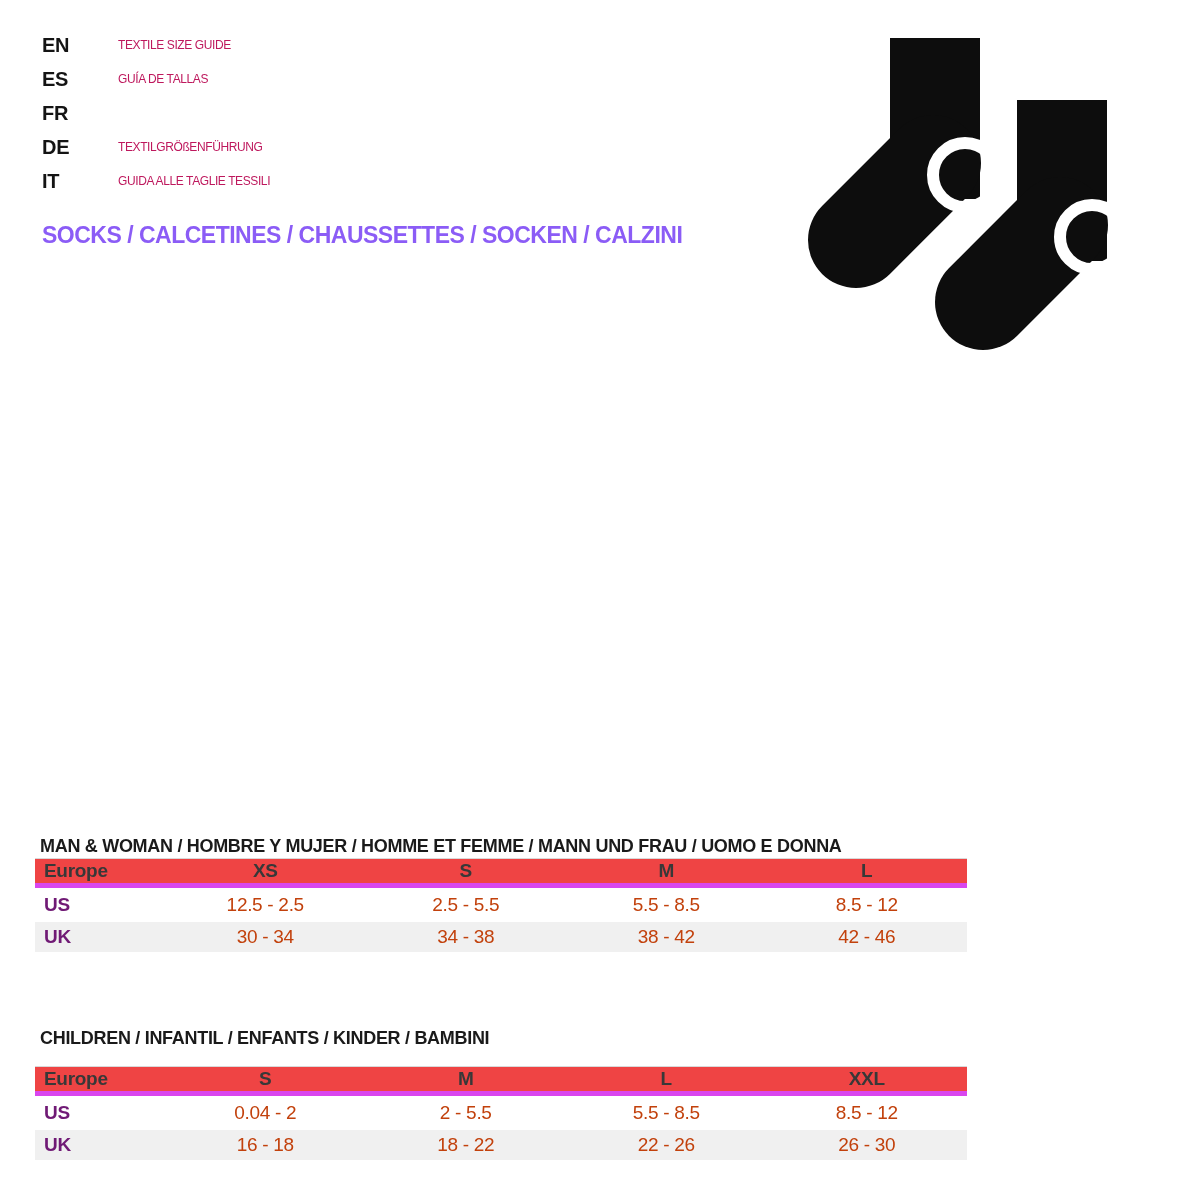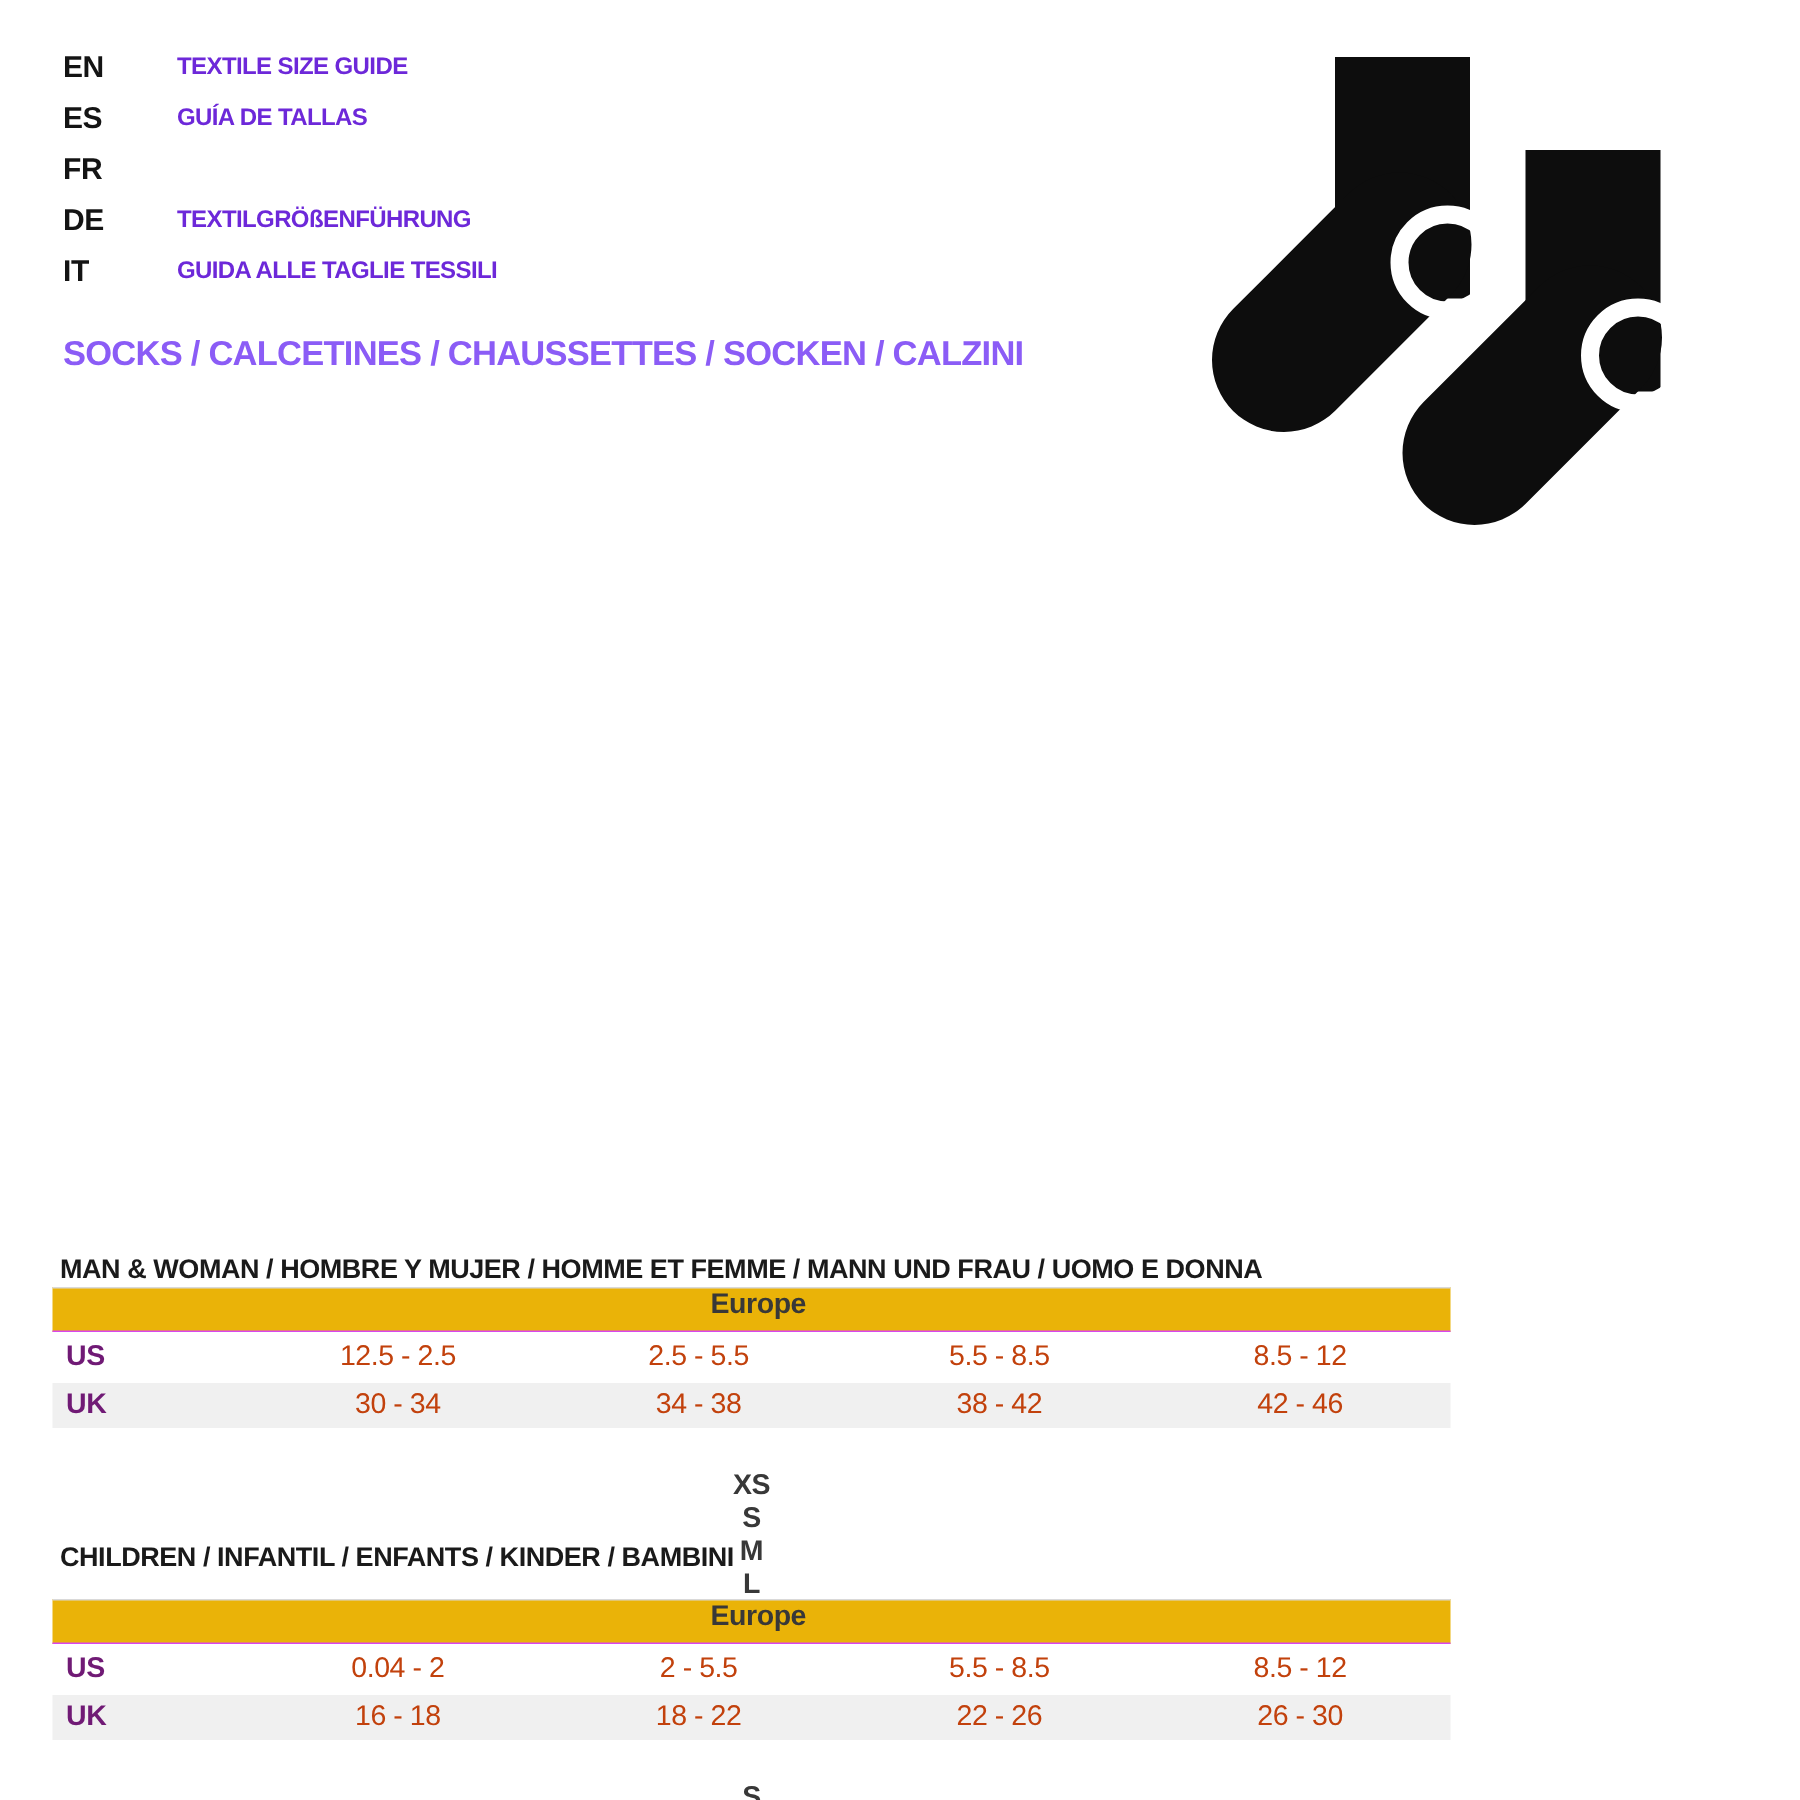--- a/index.html
+++ b/index.html
@@ -29,24 +29,24 @@
     height: 34px;
   }
   .lang-code {
     flex: 0 0 76px;
     font-size: 20px;
     font-weight: bold;
     letter-spacing: -0.3px;
     color: #141414;
   }
   .lang-title {
-    font-size: 16px;
-    font-weight: bold;
+    font-size: 12px;
+    font-weight: normal;
     letter-spacing: -0.4px;
-    color: #6d28d9;
+    color: #be185d;
     white-space: nowrap;
   }
 
   
   .product-line {
     position: absolute;
     left: 42px;
     top: 222px;
     font-size: 23px;
     font-weight: bold;
@@ -85,25 +85,24 @@
   .table-1 { top: 858px; }
   .table-2 { top: 1066px; }
 
   .t-row {
     display: flex;
     align-items: center;
     height: 30px;
     margin-bottom: 2px;
   }
   .t-head {
-    background: #eab308;
+    background: #ef4444;
     border-top: 1px solid #d9d9d9;
-    border-bottom: 1px solid #d946ef;
+    border-bottom: 5px solid #d946ef;
     box-sizing: border-box;
-    flex-direction: column;
   }
   .t-white { background: #ffffff; }
   .t-gray  { background: #f0f0f0; }
 
   .t-cell {
     flex: 1 1 0;
     text-align: center;
     font-size: 19px;
     letter-spacing: -0.3px;
     color: #c2410c;

